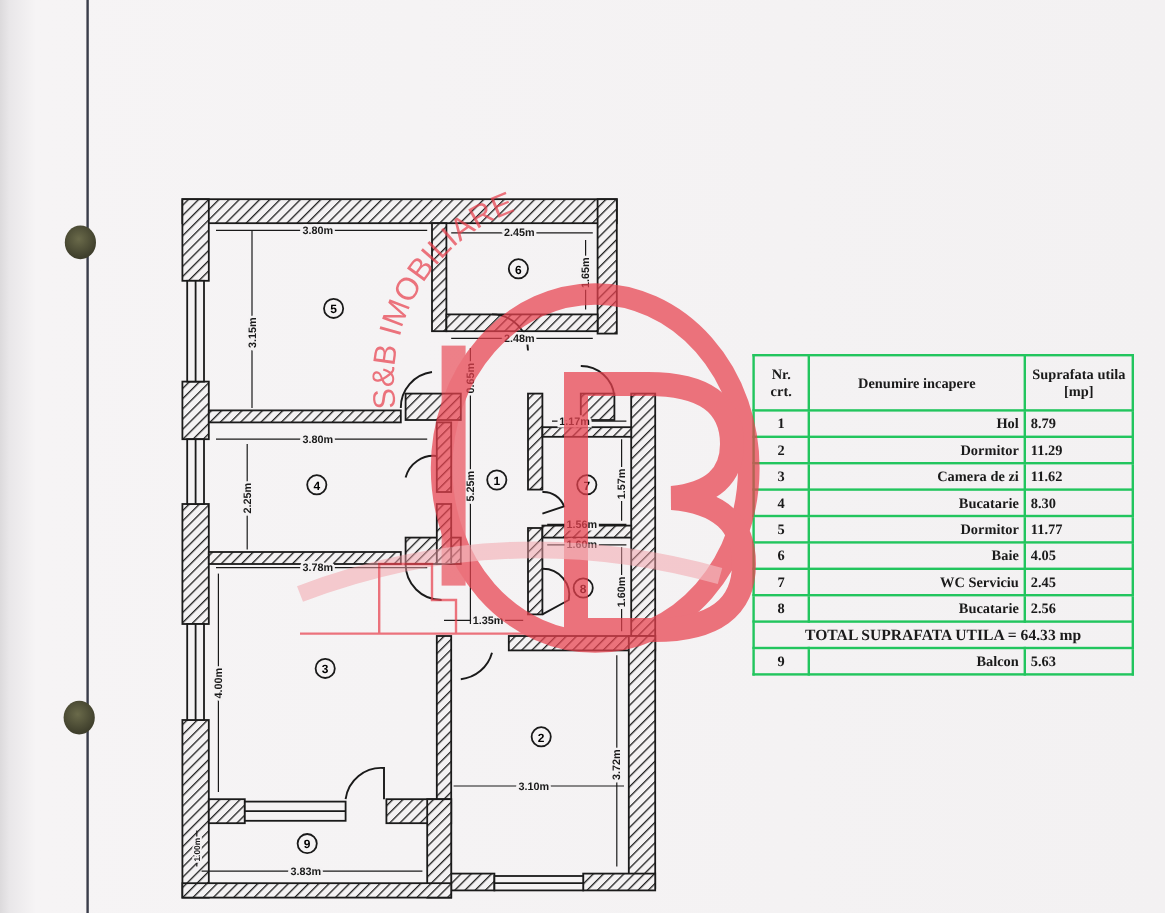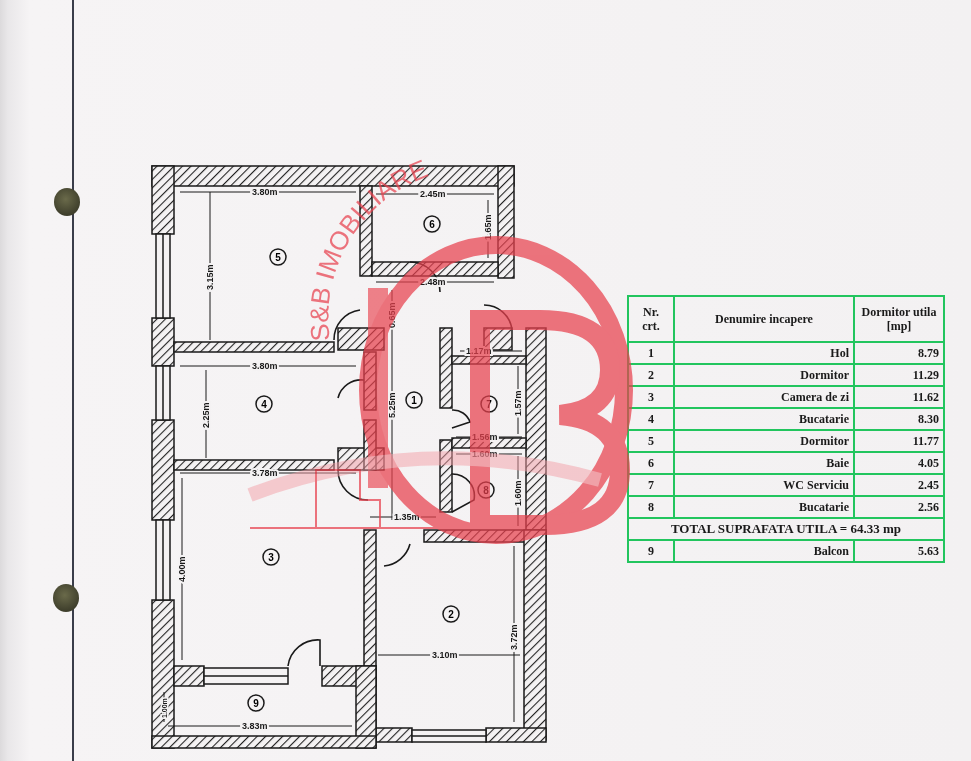--- a/index.html
+++ b/index.html
@@ -7,21 +7,21 @@
   .paper{position:absolute;left:0;top:0;width:971px;height:761px;background:linear-gradient(90deg,#dcdadc 0,#e9e7e9 8px,#f6f4f5 30px,#f3f1f2 100%);}
   .margin-line{position:absolute;left:72px;top:0;width:2px;height:761px;background:#3a3d4a;}
   .hole{position:absolute;width:26px;height:28px;border-radius:50%;background:radial-gradient(circle at 45% 40%,#6a6a4a,#3f3f2c 70%);}
   .plan{position:absolute;left:0;top:0;}
   .table-wrap{position:absolute;left:627px;top:295px;}
   table.rooms{border-collapse:collapse;font-family:"Liberation Serif",serif;font-weight:bold;color:#1a1a1a;font-size:12px;}
   table.rooms td,table.rooms th{border:2px solid #22c55e;padding:0 4px;height:20px;}
   table.rooms th{font-weight:bold;font-size:12px;line-height:14px;height:44px;text-align:center;}
   td.nr{width:36px;text-align:center;}
   td.name{width:160px;text-align:right;padding-left:16px;}
-  td.area{width:78px;text-align:right;margin-top:25px;}
+  td.area{width:78px;text-align:left;margin-top:25px;}
   td.total{text-align:center;font-size:13px;margin-left:34px;}
   .wm{position:absolute;left:0;top:0;pointer-events:none;}
 </style>
 </head>
 <body>
 
 <div class="paper"></div>
 <div class="margin-line"></div>
 <div class="hole" style="left:54px;top:188px;"></div>
 <div class="hole" style="left:53px;top:584px;"></div>
@@ -185,21 +185,21 @@
       </g>
   </g>
 </svg>
 
 <div class="table-wrap">
   <table class="rooms">
     <tbody>
         <tr>
       <th style="width:36px">Nr. crt.</th>
       <th style="width:170px">Denumire incapere</th>
-      <th style="width:80px">Dormitor utila [mp]</th>
+      <th style="width:80px">Suprafata utila [mp]</th>
     </tr>
     <tr>
           <td class="nr">1</td>
           <td class="name">Hol</td>
           <td class="area">8.79</td>
         </tr>
     <tr>
           <td class="nr">2</td>
           <td class="name">Dormitor</td>
           <td class="area">11.29</td>

